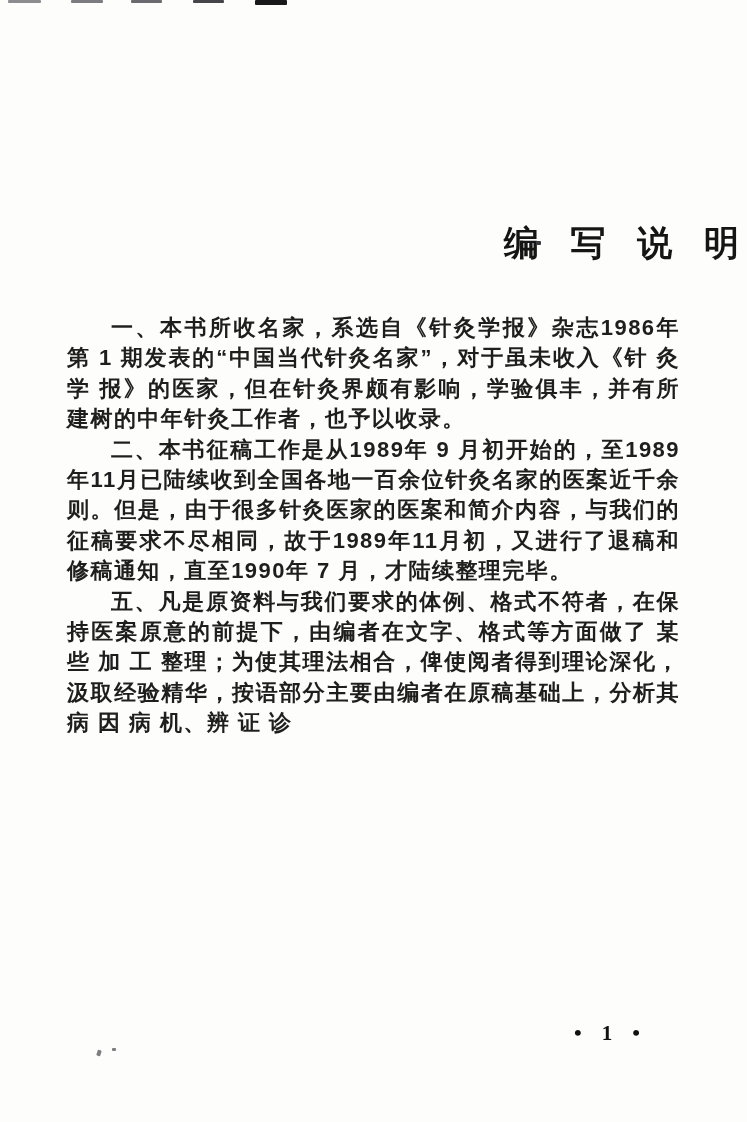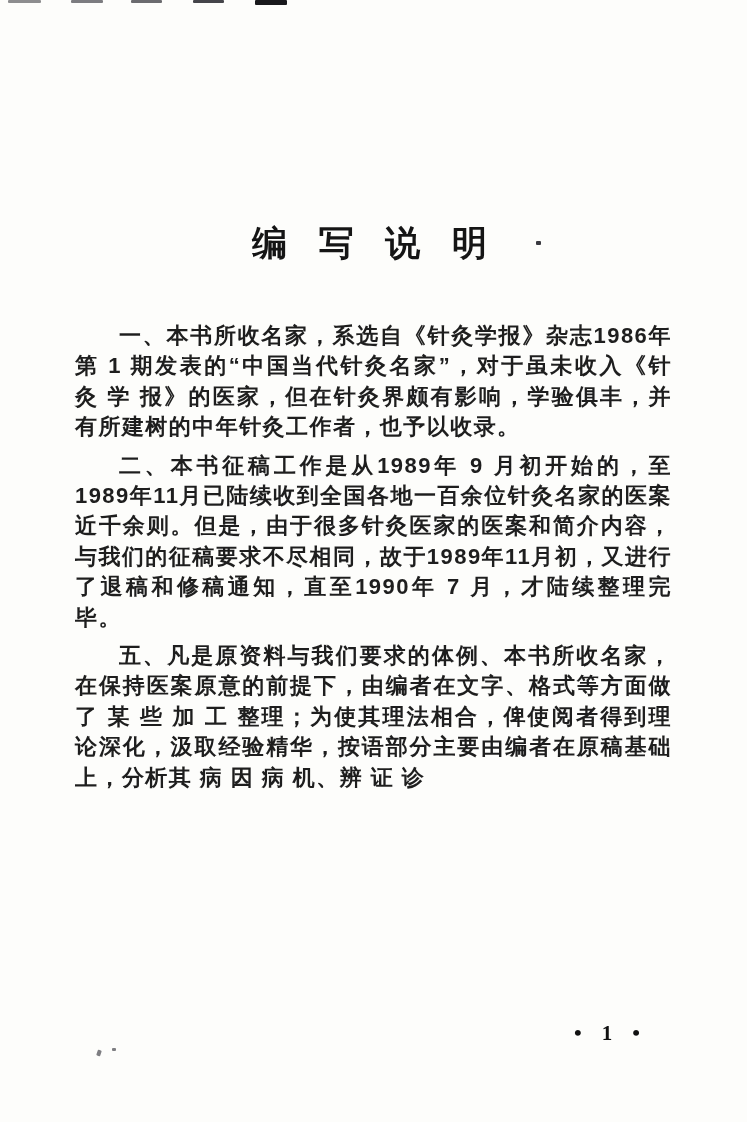--- a/index.html
+++ b/index.html
@@ -21,21 +21,21 @@
   .bar1{left:8px;width:33px;height:3px;background:#8d8d8f;}
   .bar2{left:71px;width:32px;height:3px;background:#7c7c80;}
   .bar3{left:131px;width:31px;height:3px;background:#6b6b6f;}
   .bar4{left:193px;width:31px;height:3px;background:#45454a;}
   .bar5{left:255px;width:32px;height:5px;background:#19191c;}
   
   .doc-title{
     position:absolute;
     top:220px;left:0;width:747px;
     margin:0;
-    text-align:center;
+    text-align:right;
     font-size:35px;
     font-weight:700;
     letter-spacing:8px;
     word-spacing:6px;
     color:#151515;
     font-family:"Liberation Sans",sans-serif;
   }
   .title-speck{
     position:absolute;top:241px;left:536px;
     width:5px;height:4px;background:#3a3a40;border-radius:1px;
@@ -46,21 +46,21 @@
     top:313px;left:67px;
     width:613px;
     font-size:22px;
     line-height:30.4px;
     letter-spacing:1.45px;
     text-align:justify;
     color:#1e1e1e;
     font-weight:600;
   }
   .doc-body p{
-    margin:8px;
+    margin:0;
     text-indent:2em;
     text-justify:inter-ideograph;
   }
   
   .page-number{
     position:absolute;
     top:1021px;left:574px;
     display:flex;align-items:center;
     gap:20px;
     font-family:"Liberation Serif",serif;
@@ -87,21 +87,21 @@
     <div class="bar bar5"></div>
   </div>
 
   <h1 class="doc-title">编 写 说 明</h1>
 
   <div class="title-speck"></div>
 
   <div class="doc-body">
     <p>一、本书所收名家，系选自《针灸学报》杂志1986年第 1 期发表的“中国当代针灸名家”，对于虽未收入《针 灸 学 报》的医家，但在针灸界颇有影响，学验俱丰，并有所建树的中年针灸工作者，也予以收录。</p>
     <p>二、本书征稿工作是从1989年 9 月初开始的，至1989年11月已陆续收到全国各地一百余位针灸名家的医案近千余则。但是，由于很多针灸医家的医案和简介内容，与我们的征稿要求不尽相同，故于1989年11月初，又进行了退稿和修稿通知，直至1990年 7 月，才陆续整理完毕。</p>
-    <p>五、凡是原资料与我们要求的体例、本书所收名家，在保持医案原意的前提下，由编者在文字、格式等方面做了 某 些 加 工 整理；为使其理法相合，俾使阅者得到理论深化，汲取经验精华，按语部分主要由编者在原稿基础上，分析其 病 因 病 机、辨 证 诊</p>
+    <p>五、凡是原资料与我们要求的体例、格式不符者，在保持医案原意的前提下，由编者在文字、格式等方面做了 某 些 加 工 整理；为使其理法相合，俾使阅者得到理论深化，汲取经验精华，按语部分主要由编者在原稿基础上，分析其 病 因 病 机、辨 证 诊</p>
   </div>
 
   <div class="page-number">
     <span class="dot">•</span>
     <span class="num">1</span>
     <span class="dot">•</span>
   </div>
 
   <div class="speck speck1"></div>
   <div class="speck speck2"></div>

